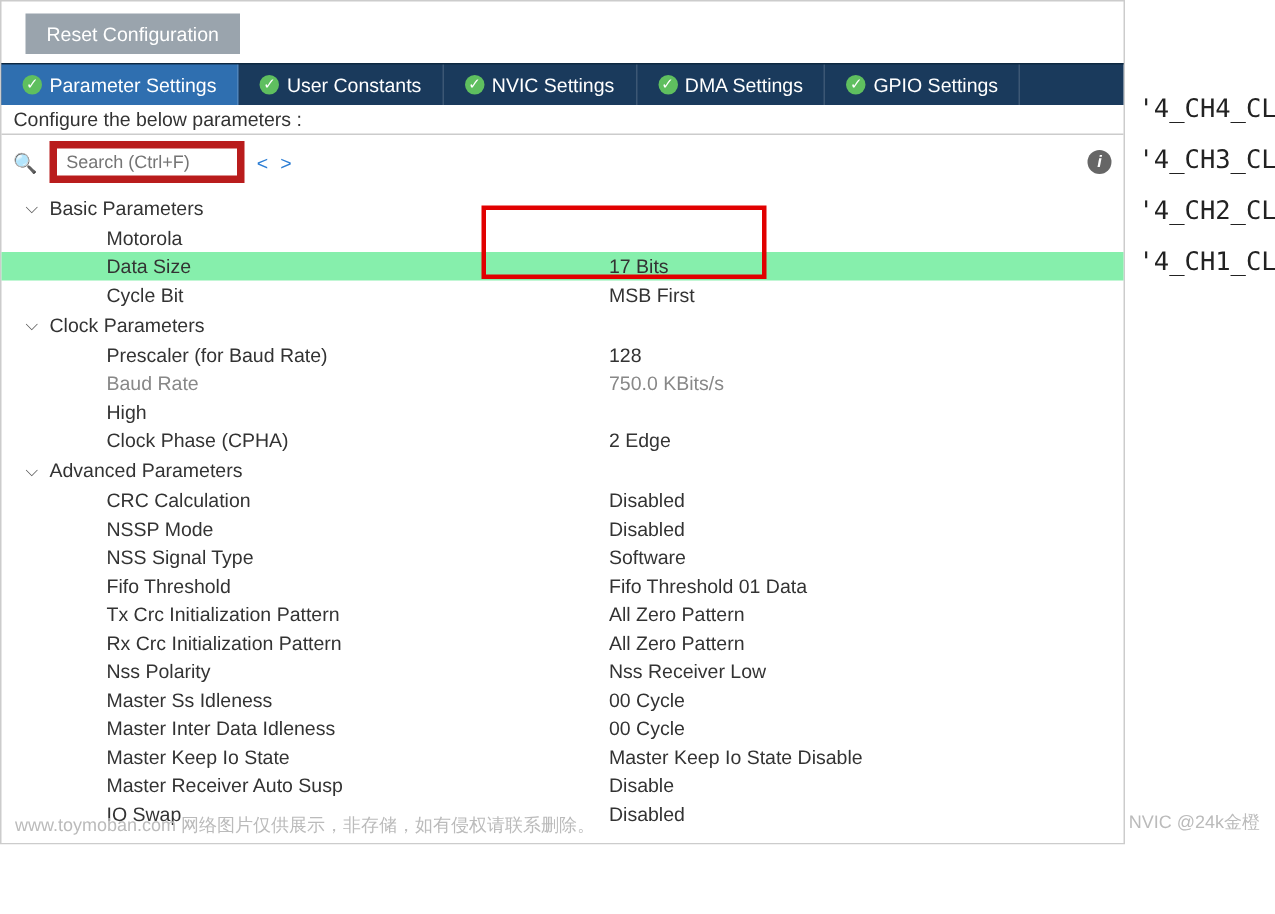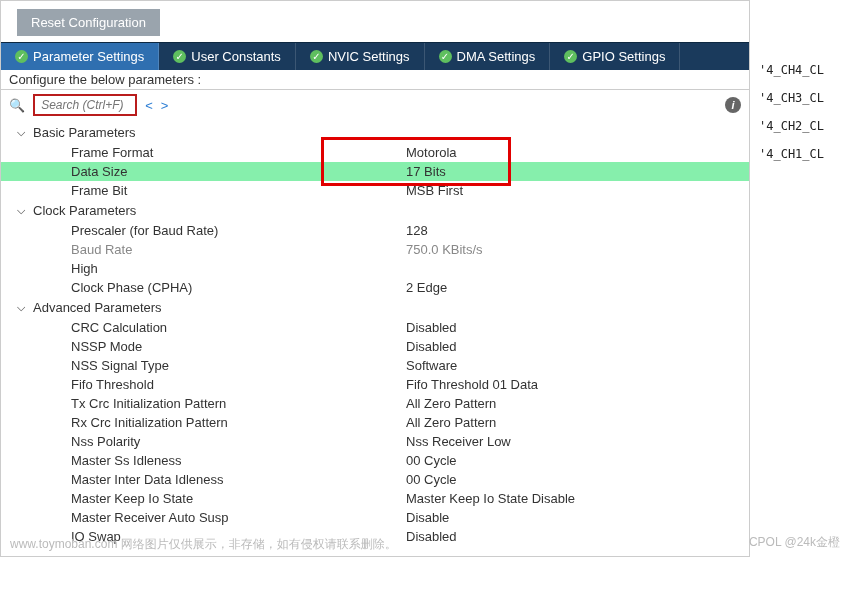--- a/index.html
+++ b/index.html
@@ -63,25 +63,24 @@
   display: flex;
   align-items: center;
   padding: 4px 8px;
   gap: 8px;
 }
 .search-icon, .expand-icon, .collapse-icon {
   color: #2b7dd4;
   font-size: 13px;
 }
 .search-box {
-  border: 2px solid #b91c1c;
+  border: 5px solid #b91c1c;
   padding: 2px 6px;
   color: #888;
-  font-style: italic;
-  width: 104px;
+  width: 130px;
   font-size: 12px;
 }
 .info-icon {
   margin-left: auto;
   width: 16px; height: 16px;
   background: #666; color: #fff;
   border-radius: 50%;
   display: flex; align-items: center; justify-content: center;
   font-size: 11px; font-style: italic; font-weight: bold;
 }
@@ -110,21 +109,21 @@
   position: absolute;
   border: 3px solid #e10000;
   left: 321px; top: 137px;
   width: 190px; height: 49px;
   pointer-events: none;
 }
 .right-labels {
   position: absolute;
   left: 759px; top: 56px;
   font-family: monospace;
-  font-size: 12px;
+  font-size: 17px;
   color: #222;
 }
 .right-labels div { padding: 7px 0; }
 .watermark1 {
   position: absolute;
   bottom: 4px; left: 10px;
   color: #bbb; font-size: 12px;
 }
 .watermark2 {
   position: absolute;
@@ -173,29 +172,28 @@
     <span class="expand-icon">&gt;</span>
     <span class="info-icon">i</span>
   </div>
 
   <div class="tree" id="tree">
       <div class="group-row">
         <span class="chevron">⌵</span>
         <span>Basic Parameters</span>
       </div>
       <div class="param-row">
-        <span class="param-label">Frame Format</span>
         <span class="param-value">Motorola</span>
       </div>
       <div class="param-row selected">
         <span class="param-label">Data Size</span>
         <span class="param-value">17 Bits</span>
       </div>
       <div class="param-row">
-        <span class="param-label">Frame Bit</span>
+        <span class="param-label">Cycle Bit</span>
         <span class="param-value">MSB First</span>
       </div>
       <div class="group-row">
         <span class="chevron">⌵</span>
         <span>Clock Parameters</span>
       </div>
       <div class="param-row">
         <span class="param-label">Prescaler (for Baud Rate)</span>
         <span class="param-value">128</span>
       </div>
@@ -269,13 +267,13 @@
 <div class="redbox"></div>
 
 <div class="right-labels" id="right">
     <div>'4_CH4_CL</div>
     <div>'4_CH3_CL</div>
     <div>'4_CH2_CL</div>
     <div>'4_CH1_CL</div>
   </div>
 
 <div class="watermark1">www.toymoban.com  网络图片仅供展示，非存储，如有侵权请联系删除。</div>
-<div class="watermark2">CPOL @24k金橙</div>
+<div class="watermark2">NVIC @24k金橙</div>
 
 </body></html>

